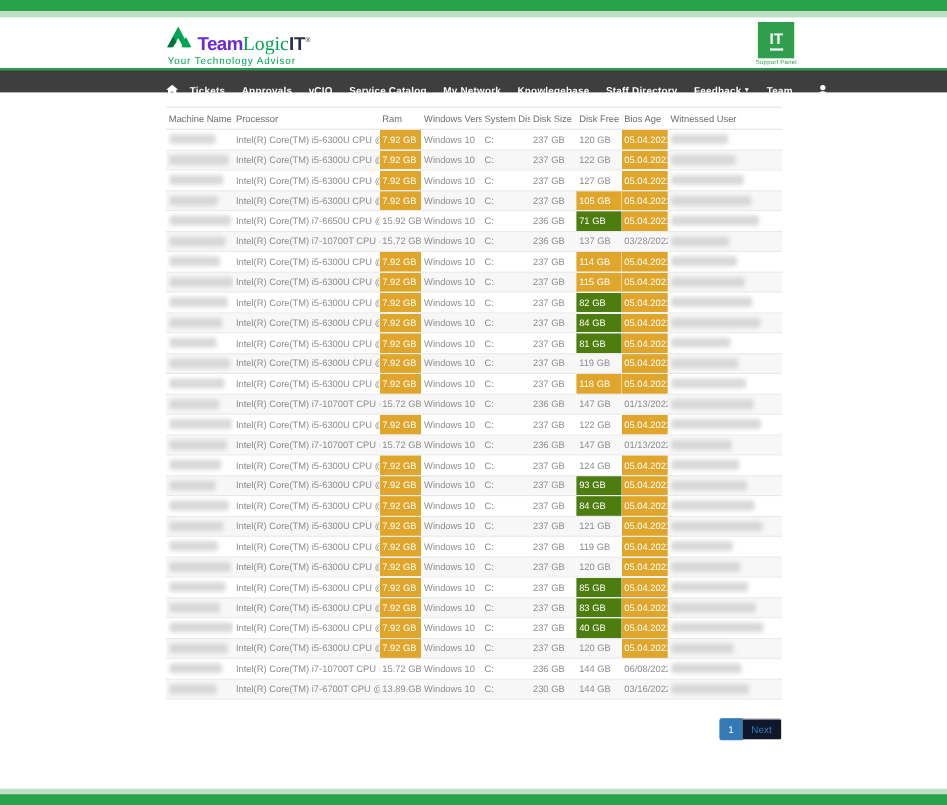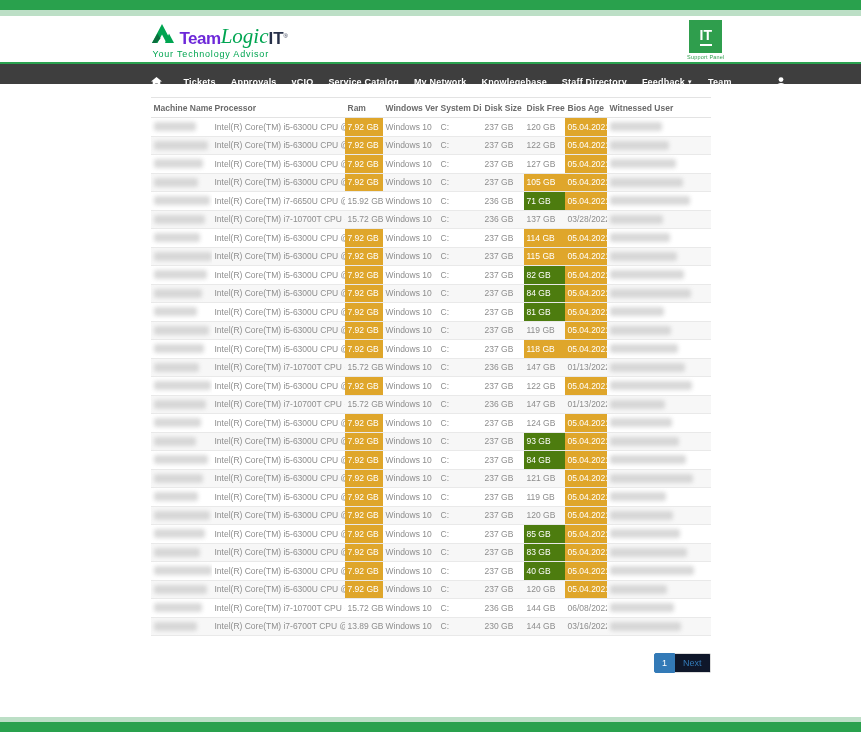--- a/index.html
+++ b/index.html
@@ -13,45 +13,45 @@
 
   
   .site-header { height:46px; background:#fff; }
   .container   { width:560px; margin:0 auto; position:relative; }
   .header-inner{ height:46px; display:flex; align-items:center; justify-content:space-between; }
 
   .brand { display:flex; flex-direction:column; line-height:1; padding-top:4px; cursor:pointer; }
   .brand-row { display:flex; align-items:flex-end; }
   .brand-mark { margin-right:3px; }
   .brand-team { font-weight:bold; font-size:17px; color:#6d28d9; letter-spacing:-0.5px; }
-  .brand-logic{ font-family:"Liberation Serif", serif; font-size:21px; color:#00a551;font-style:italic; }
+  .brand-logic{ font-family:"Liberation Serif", serif; font-size:18px; color:#00a551; }
   .brand-it   { font-weight:bold; font-size:17px; color:#273049; }
   .brand-reg  { font-size:6px; color:#273049; vertical-align:top; position:relative; top:-8px; }
   .brand-tagline { color:#00a551; font-size:9px; letter-spacing:0.8px; margin-top:3px; padding-left:2px; }
 
   .partner { display:flex; flex-direction:column; align-items:center; margin-right:-14px; margin-top:2px; }
   .partner-box { width:33px; height:33px; background:#2f9e4d; display:flex; align-items:center; justify-content:center; }
   .partner-box span { color:#fff; font-weight:bold; font-size:14px; border-bottom:2px solid #fff; line-height:1.15; }
   .partner-caption { font-size:5.5px; color:#2f9e4d; margin-top:1px; letter-spacing:0.2px; white-space:nowrap; }
 
   
   .nav { height:22px; background:#3e3e3e; border-top:2px solid #2aa14f; }
-  .nav-inner { display:flex; align-items:center; height:36px; gap:22px; }
+  .nav-inner { display:flex; align-items:center; height:36px; gap:11px; }
   .nav-item { color:#fff; font-size:9px; font-weight:bold; letter-spacing:0.2px; cursor:pointer; white-space:nowrap; }
   .nav-caret { font-size:6px; position:relative; top:-1px; }
   .nav-home { display:flex; align-items:center; cursor:pointer; }
   .nav-spacer { flex:1; }
   .nav-user { cursor:pointer; display:flex; align-items:center; }
 
   
   .main { padding-top:13px; }
   .page-title { color:#55ad4e; font-size:13.5px; font-weight:bold; letter-spacing:0.3px; margin-bottom:12px; }
 
   table { width:100%; border-collapse:collapse; table-layout:fixed; }
-  thead th { font-size:8.5px; color:#6b6b6b; text-align:left; font-weight:bold;
+  thead th { font-size:8.5px; color:#6b6b6b; text-align:left; font-weight:normal;
              padding:5px 3px 4px 3px; border-top:1px solid #e3e3e3; border-bottom:1px solid #e3e3e3;
              white-space:nowrap; overflow:hidden; }
   tbody td { font-size:8.5px; color:#8d8d8d; padding:0 3px; height:18.5px; line-height:10px;
              border-bottom:1px solid #e9e9e9; white-space:nowrap; overflow:hidden; }
   tbody tr:nth-child(even) { background:#f7f7f7; }
   td.hl-warn   { background:#dfa62b; color:#fff; }
   td.hl-danger { background:#4d7c0f; color:#fff; }
 
   col.c-machine { width:61px;  }
   col.c-proc    { width:133px; }

